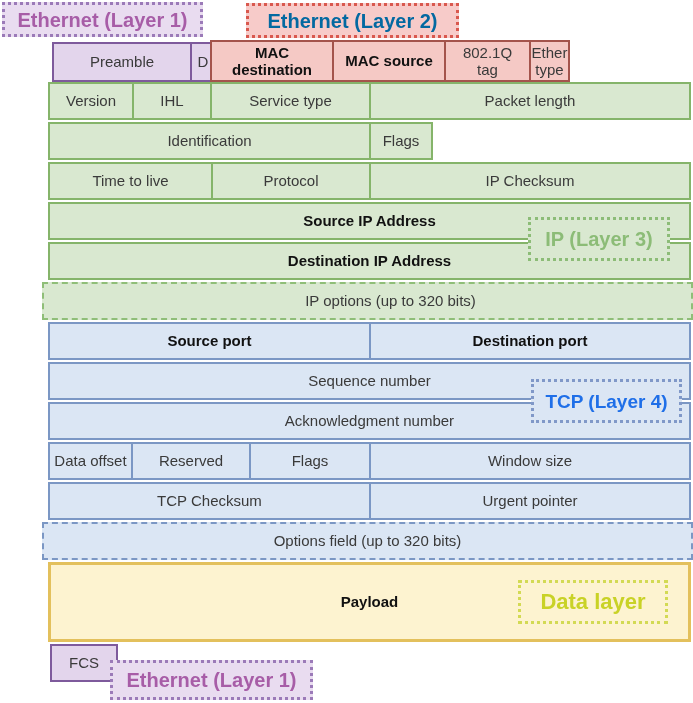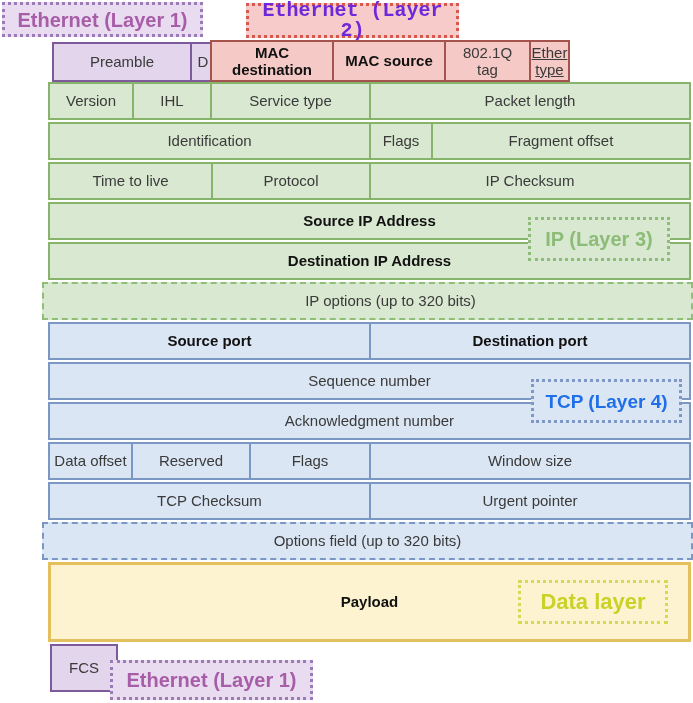--- a/index.html
+++ b/index.html
@@ -22,21 +22,21 @@
   .green-dashed { background:#d9e8d0; border:2px dashed #8fbe78;padding-left:46px; }
   .blue-dashed  { background:#dbe6f4; border:2px dashed #7b97c4; }
   .yellow { background:#fdf3d0; border:3px solid #e3c05c; }
 
   .tag {
     position:absolute; box-sizing:border-box; display:flex; align-items:center;
     justify-content:center; font-weight:bold; text-align:center;
     border:3px dotted; line-height:1.0;
   }
   .tag-eth1 { background:#e9dcf0; border-color:#9b7ab8; color:#a75da7; font-size:20px; }
-  .tag-eth2 { background:#f7cbc9; border-color:#d9584e; color:#6d28d9; font-size:20px;font-family:Liberation Mono, monospace; }
+  .tag-eth2 { background:#f7cbc9; border-color:#d9584e; color:#0369a1; font-size:20px; }
   .tag-ip   { background:#d9e8d0; border-color:#8cbc77; color:#8cbc77; font-size:20px; z-index:5; }
   .tag-tcp  { background:#dbe6f4; border-color:#8098c8; color:#1f6fe8; font-size:19px; z-index:5; }
   .tag-data { background:#fdf3d0; border-color:#d3da53; color:#c9d226; font-size:22px; z-index:5; }
   .z-top { z-index:6; }
 </style>
 </head>
 <body>
 
 <div class="canvas">
 
@@ -45,34 +45,33 @@
 
   <div class="row" style="left:52px; top:42px; height:40px;">
     <div class="cell purple" style="width:140px;">Preamble</div>
     <div class="cell purple" style="width:26px;">D</div>
   </div>
 
   <div class="row" style="left:210px; top:40px; height:42px;">
     <div class="cell red bold" style="width:124px; padding:0 8px;">MAC destination</div>
     <div class="cell red bold" style="width:114px;">MAC source</div>
     <div class="cell red" style="width:87px; padding:0 12px;">802.1Q tag</div>
-    <div class="cell red" style="width:41px; padding:0 2px;text-decoration:underline;">Ether type</div>
+    <div class="cell red" style="width:41px; padding:0 2px;">Ether type</div>
   </div>
 
   <div class="row" style="left:48px; top:82px; height:38px;">
     <div class="cell green" style="width:86px;">Version</div>
     <div class="cell green" style="width:80px;">IHL</div>
     <div class="cell green" style="width:161px;">Service type</div>
     <div class="cell green" style="width:322px;">Packet length</div>
   </div>
 
   <div class="row" style="left:48px; top:122px; height:38px;">
     <div class="cell green" style="width:323px;">Identification</div>
     <div class="cell green" style="width:64px;">Flags</div>
-    <div class="cell green" style="width:260px;">Fragment offset</div>
   </div>
 
   <div class="row" style="left:48px; top:162px; height:38px;">
     <div class="cell green" style="width:165px;">Time to live</div>
     <div class="cell green" style="width:160px;">Protocol</div>
     <div class="cell green" style="width:322px;">IP Checksum</div>
   </div>
 
   <div class="row" style="left:48px; top:202px; height:38px;">
     <div class="cell green bold" style="width:643px;">Source IP Address</div>
@@ -110,21 +109,21 @@
   </div>
 
   <div class="row" style="left:42px; top:522px; height:38px;">
     <div class="cell blue-dashed" style="width:651px;">Options field (up to 320 bits)</div>
   </div>
 
   <div class="row" style="left:48px; top:562px; height:80px;">
     <div class="cell yellow bold" style="width:643px;">Payload</div>
   </div>
 
-  <div class="row" style="left:50px; top:644px; height:48px;">
+  <div class="row" style="left:50px; top:644px; height:38px;">
     <div class="cell purple" style="width:68px;">FCS</div>
   </div>
 
   <div class="tag tag-ip" style="left:528px; top:217px; width:142px; height:44px;">IP (Layer 3)</div>
   <div class="tag tag-tcp" style="left:531px; top:379px; width:151px; height:44px;">TCP (Layer 4)</div>
   <div class="tag tag-data" style="left:518px; top:580px; width:150px; height:44px;">Data layer</div>
   <div class="tag tag-eth1 z-top" style="left:110px; top:660px; width:203px; height:40px;">Ethernet (Layer 1)</div>
 
 </div>
 

